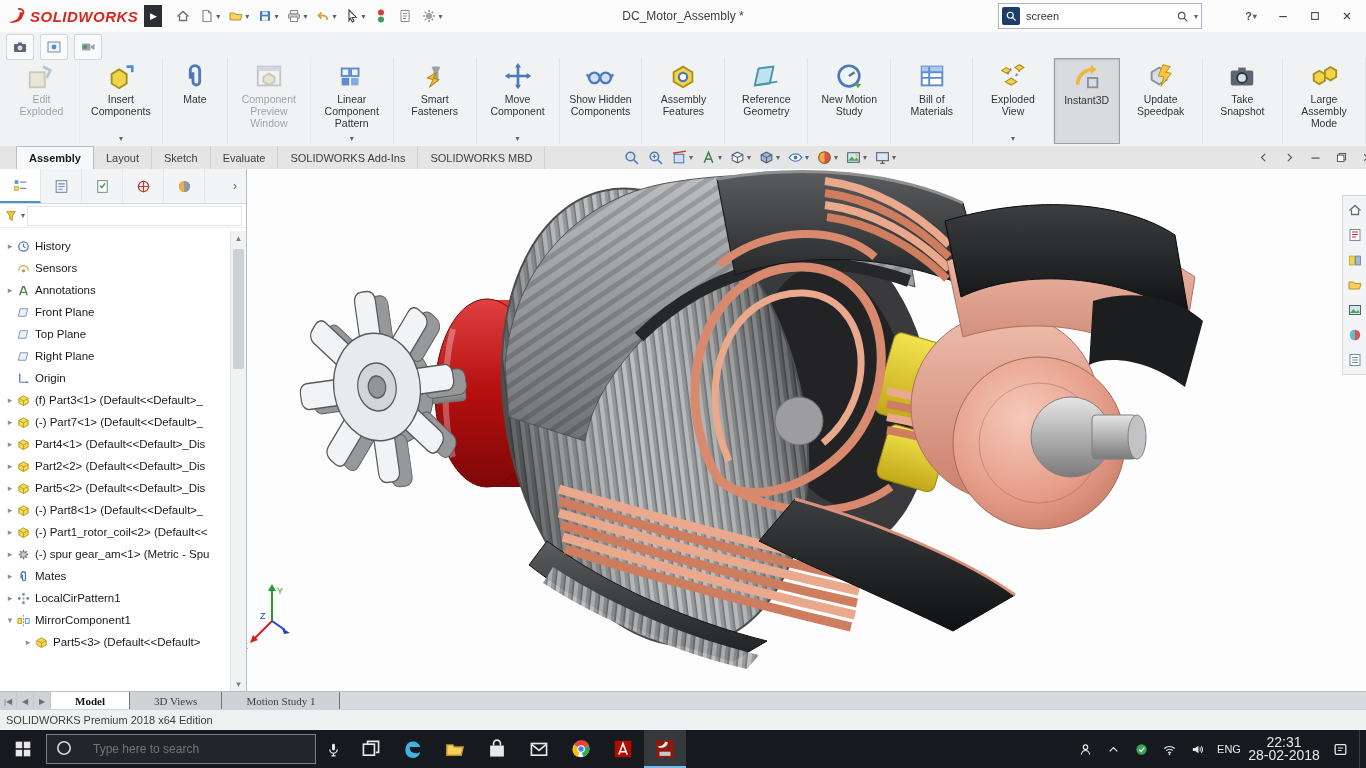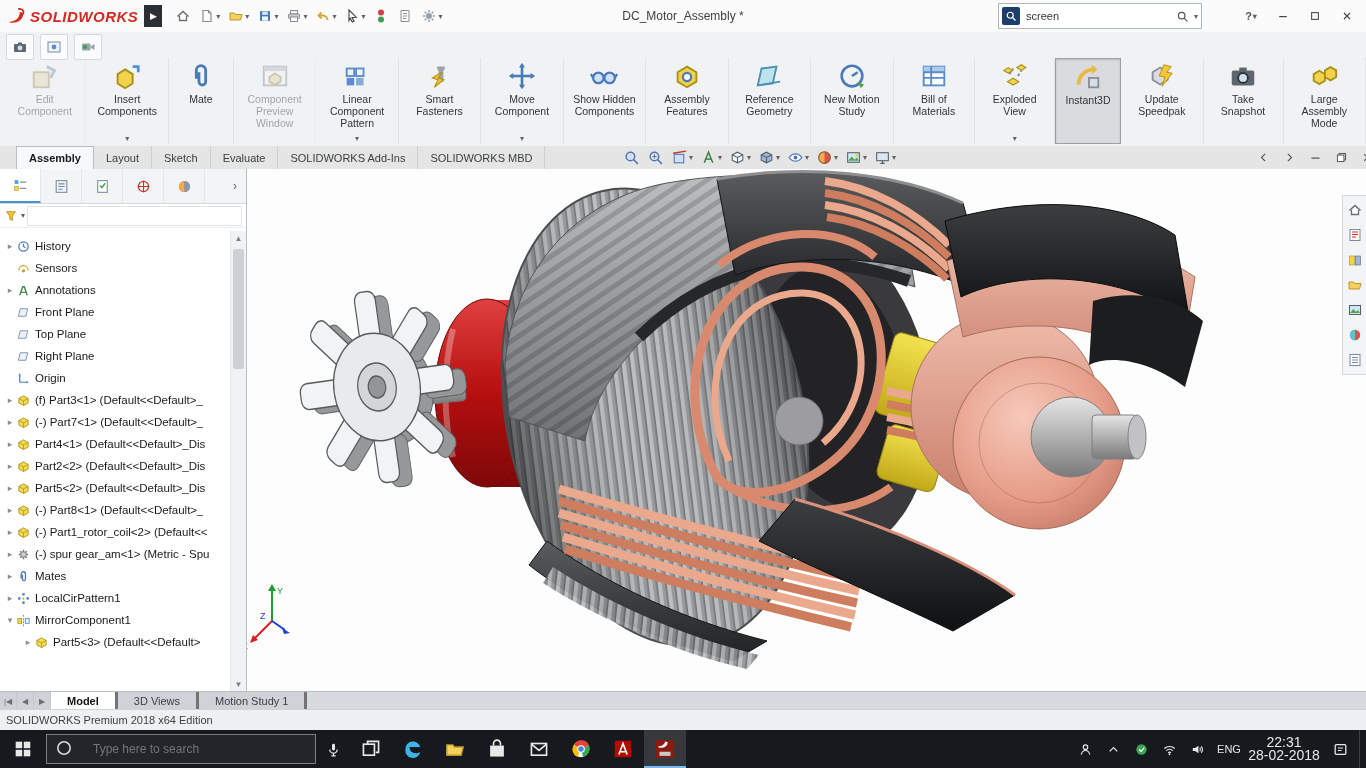--- a/index.html
+++ b/index.html
@@ -75,21 +75,21 @@
   .viewport{position:absolute;top:169px;left:247px;right:0;bottom:76px;background:#fdfdfd;overflow:hidden;}
   .taskstrip{position:absolute;right:0;top:26px;width:23px;background:#f3f4f6;
     border:1px solid #d5d8dc;border-right:none;display:flex;flex-direction:column;gap:3px;padding:3px 0;}
   .tsbtn{height:22px;display:flex;align-items:center;justify-content:center;cursor:pointer;}
 
   
   .modeltabs{position:absolute;left:0;right:0;bottom:58px;height:18px;background:#d7dade;
     display:flex;align-items:stretch;border-top:1px solid #b9bec4;}
   .mnav{width:16px;display:flex;align-items:center;justify-content:center;color:#6b7076;font-size:8px;
     border-right:1px solid #c4c8cc;cursor:pointer;background:#cfd3d7;}
-  .mtab{padding:0 16px;display:flex;align-items:center;color:#3c4043;border-right:3px solid #737373;cursor:pointer;background:#cfd3d7;}
+  .mtab{padding:0 24px;display:flex;align-items:center;color:#3c4043;border-right:1px solid #737373;cursor:pointer;background:#cfd3d7;font-family:Liberation Serif, serif;}
   .mtab.active{background:#fff;font-weight:bold;color:#111;}
 
   
   .statusbar{position:absolute;left:0;right:0;bottom:38px;height:20px;background:#eef0f2;
     border-top:1px solid #cfd3d7;display:flex;align-items:center;color:#3c4043;}
   .st-left{padding-left:6px;}
   .st-cell{border-left:1px solid #d5d8dc;height:100%;display:flex;align-items:center;padding:0 12px;margin-top:44px;}
   .st-units{gap:4px;}
   .updown{font-size:9px;color:#6b7076;}
 
@@ -284,21 +284,21 @@
         </div>
       </div>
     <div class="ribbon-buttons" id="ribbonbtns">
         <div class="rbtn dim">
           <span class="ic">
             <svg width="30" height="30" viewBox="0 0 16 16" aria-hidden="true">
               <rect x="2" y="6" width="8" height="8" fill="#f0d970" stroke="#a89325"></rect>
               <path d="M9 3l4 2-2 4" fill="none" stroke="#4a90d9" stroke-width="1.5"></path>
             </svg>
           </span>
-          <div class="rlabel">Edit Component</div>
+          <div class="rlabel">Edit Exploded</div>
           <div class="rcaret"></div>
         </div>
         <div class="rbtn">
           <span class="ic">
             <svg width="30" height="30" viewBox="0 0 16 16" aria-hidden="true">
               <path d="M3 7l4-2.5L11 7v5l-4 2.5L3 12z" fill="#f3d34a" stroke="#a8901c"></path>
               <path d="M11 3h3v3" stroke="#4a90d9" fill="none" stroke-width="1.4"></path>
             </svg>
           </span>
           <div class="rlabel">Insert Components</div>

